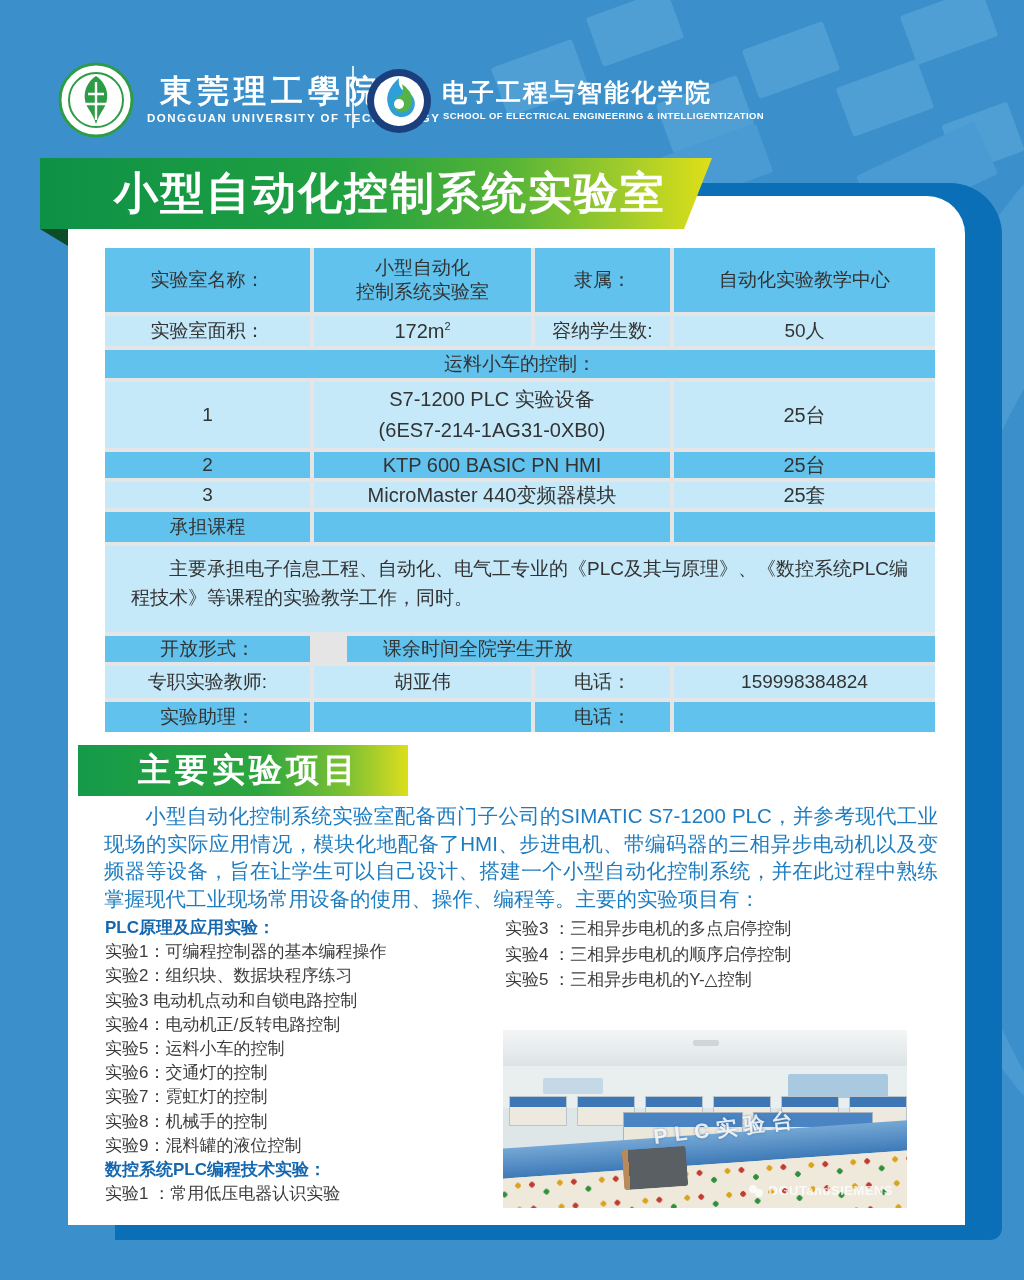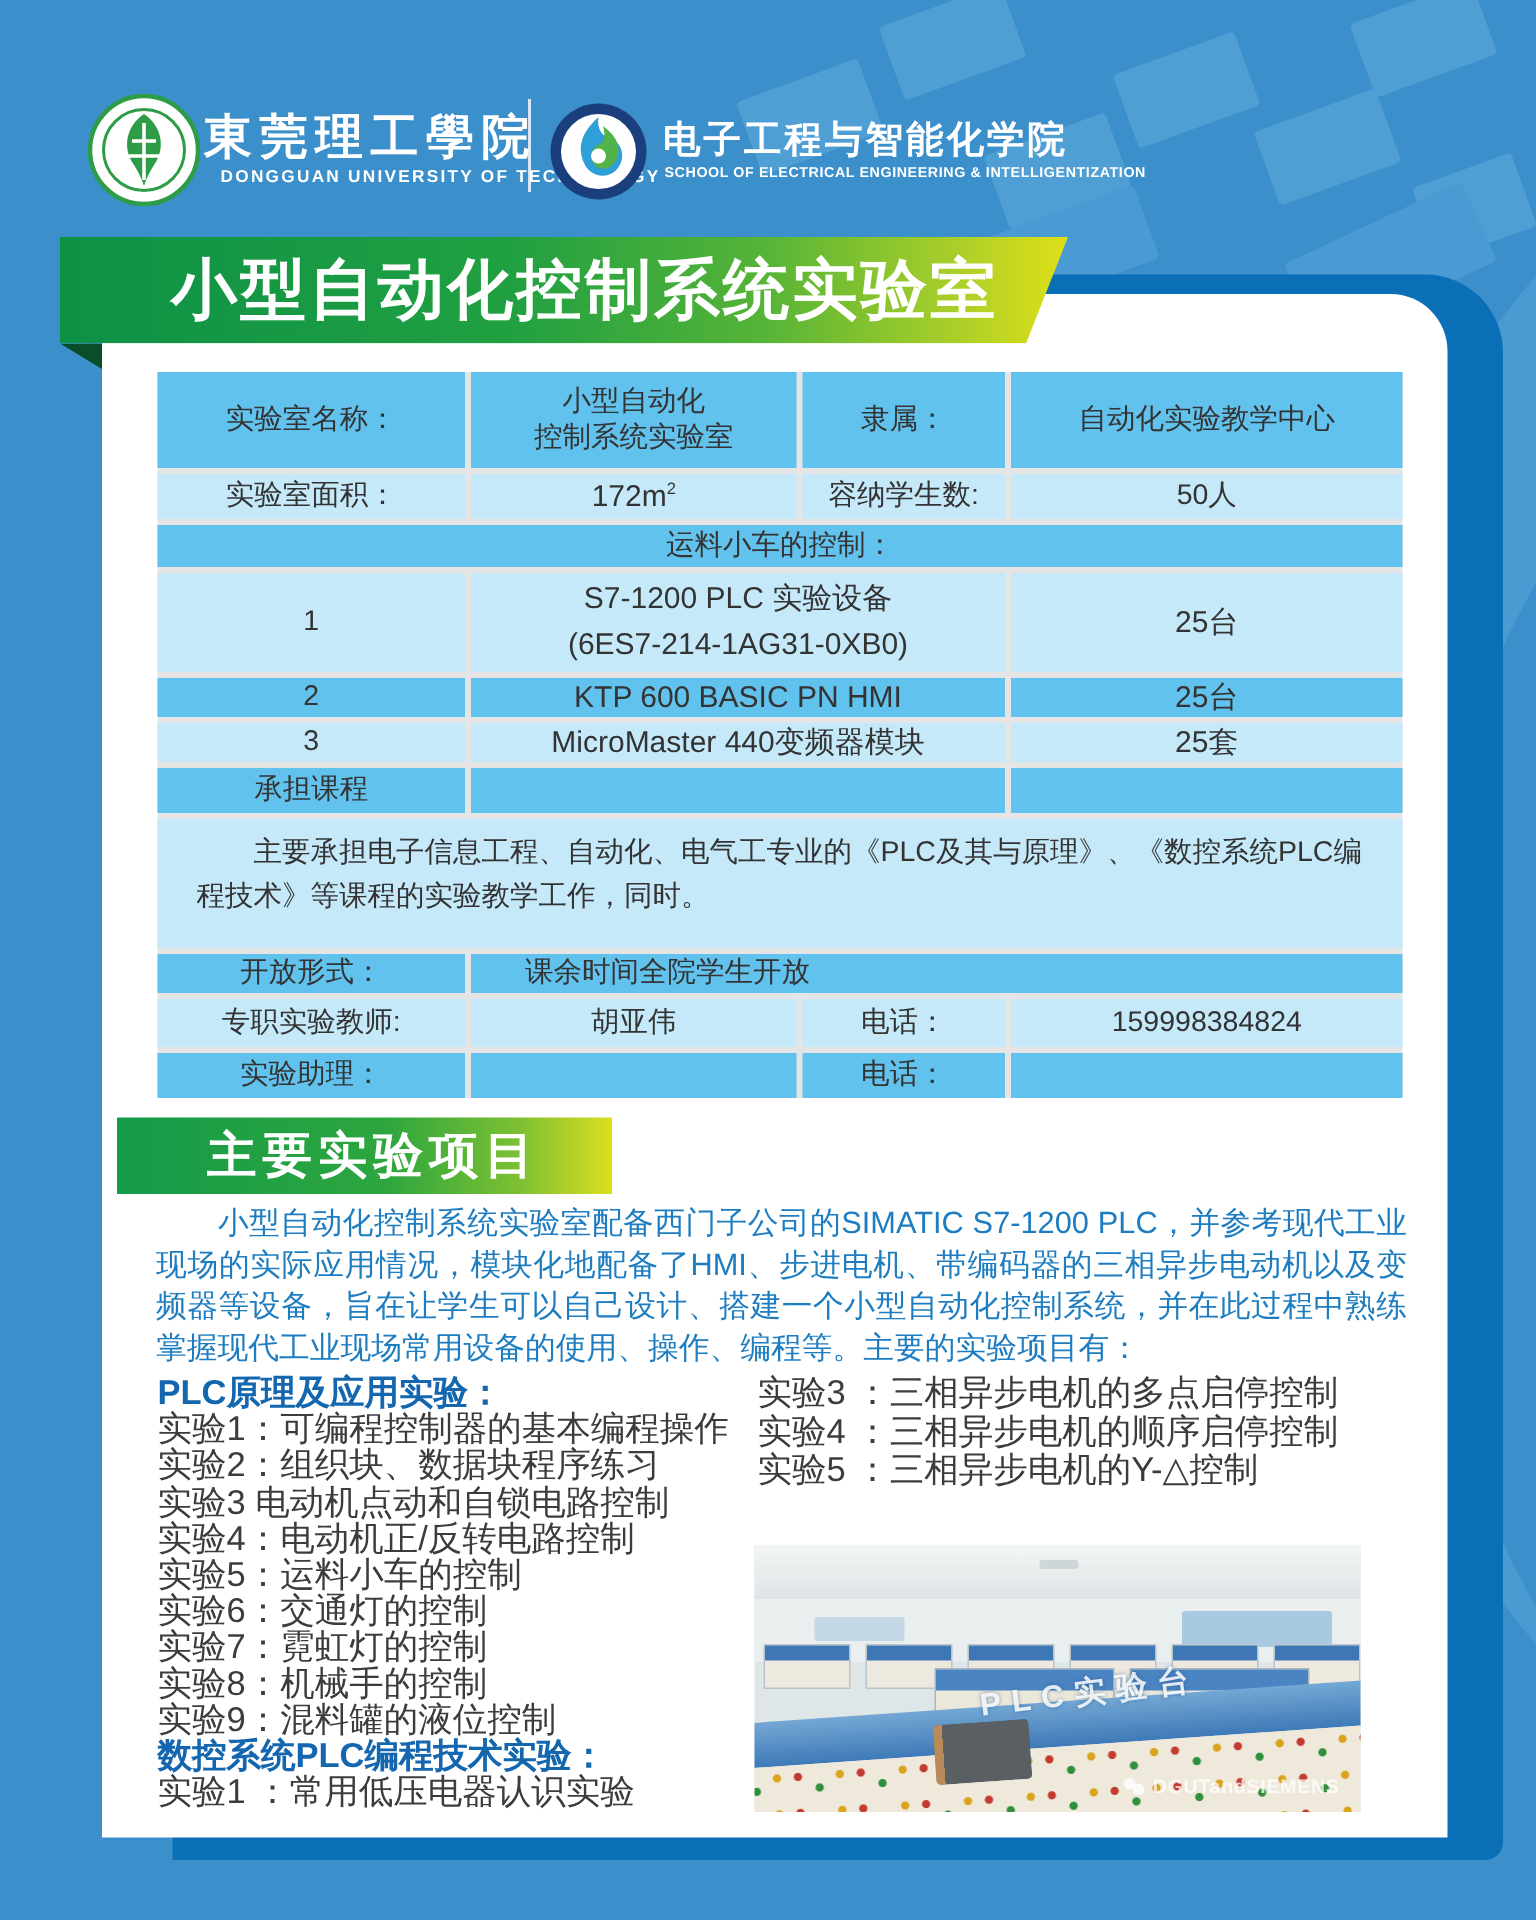--- a/index.html
+++ b/index.html
@@ -9,21 +9,21 @@
     background:#3b8fcb;
     font-family:"Liberation Sans","DejaVu Sans",sans-serif;
   }
   
   .deco{position:absolute;background:#4f9fd5;}
   .quad{width:86px;height:52px;transform:rotate(-20deg);border-radius:3px;}
   .swoosh-a{left:855px;top:-60px;width:1400px;height:1400px;border-radius:50%;background:#4a9bd2;}
   .swoosh-b{left:935px;top:30px;width:1400px;height:1400px;border-radius:50%;background:#3b8fcb;}
   
   .logo-circle{position:absolute;border-radius:50%;}
-  .uni-cn{position:absolute;left:136px;top:70px;color:#fff;font-size:32px;font-weight:bold;
+  .uni-cn{position:absolute;left:160px;top:70px;color:#fff;font-size:32px;font-weight:bold;
           letter-spacing:5px;font-family:"Liberation Serif","DejaVu Serif",serif;}
   .uni-en{position:absolute;left:147px;top:112px;color:#fff;font-size:11.5px;font-weight:bold;letter-spacing:1.5px;}
   .hdr-divider{position:absolute;left:352px;top:66px;width:2px;height:62px;background:rgba(255,255,255,.8);}
   .sch-cn{position:absolute;left:442px;top:76px;color:#fff;font-size:25px;font-weight:bold;letter-spacing:2px;}
   .sch-en{position:absolute;left:443px;top:110px;color:#fff;font-size:9.5px;font-weight:bold;letter-spacing:.4px;}
   
   .frame{position:absolute;left:115px;top:183px;width:887px;height:1057px;background:#0b6fb7;
          border-radius:0 52px 12px 0;}
   .panel{position:absolute;left:68px;top:196px;width:897px;height:1029px;background:#ffffff;
          border-radius:0 38px 0 0;}
@@ -42,32 +42,32 @@
   
   .info-table{position:absolute;left:105px;top:248px;width:830px;
     display:grid;grid-template-columns:205px 217px 135px 261px;
     grid-template-rows:64px 30px 28px 66px 26px 26px 30px 86px 26px 32px 30px;
     gap:4px;background:#e5e5e5;}
   .cell{display:flex;align-items:center;justify-content:center;text-align:center;
         color:#333;font-size:19px;line-height:1.25;}
   .med{background:#62c2ee;}
   .light{background:#c5e9f9;}
   .span2{grid-column:span 2;}
-  .span3{grid-column:span 3;}
+  .span3{grid-column:span 3;margin-left:33px;}
   .span4{grid-column:span 4;}
   .cell.para{display:block;text-align:left;padding:8px 26px 16px 26px;text-indent:2em;line-height:1.55;}
   .cell.leftpad{justify-content:flex-start;padding-left:36px;text-align:left;}
   sup{font-size:11px;}
   
   .intro{position:absolute;left:104px;top:802px;width:834px;color:#1e7dc0;
          font-size:20.5px;line-height:27.5px;text-align:justify;}
   .intro .ind{display:inline-block;width:2em;}
   .intro b{font-weight:normal;}
   
-  .exp-col{position:absolute;color:#3c3c3c;font-size:23px;line-height:24.2px;}
+  .exp-col{position:absolute;color:#3c3c3c;font-size:17px;line-height:24.2px;}
   .exp-left{left:105px;top:916px;width:400px;}
   .exp-right{left:505px;top:916px;width:435px;line-height:25.5px;}
   .exp-head{color:#1467ae;font-weight:bold;}
   
   .photo{position:absolute;left:503px;top:1030px;width:404px;height:178px;overflow:hidden;
          background:#dfe6e8;}
   .ph-ceiling{position:absolute;left:0;top:0;width:100%;height:36px;
       background:linear-gradient(#f4f6f6,#dde4e6);}
   .ph-lamp{position:absolute;left:190px;top:10px;width:26px;height:6px;background:#cfd6d8;border-radius:2px;}
   .ph-wall{position:absolute;left:0;top:36px;width:100%;height:42px;background:#e9eeef;}

